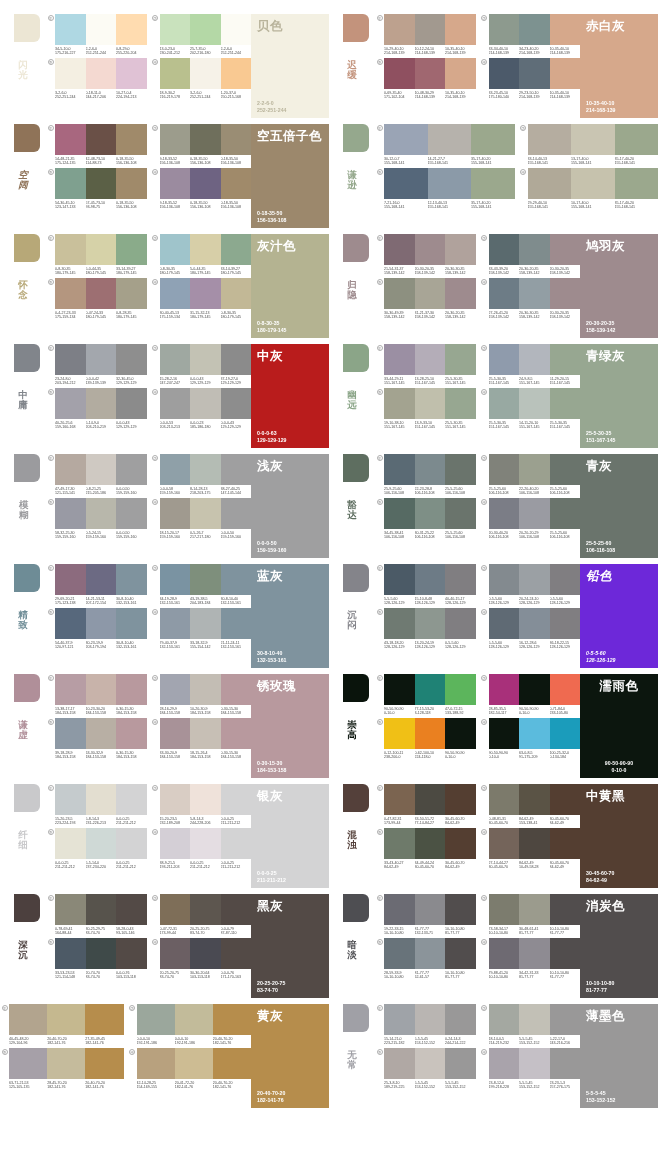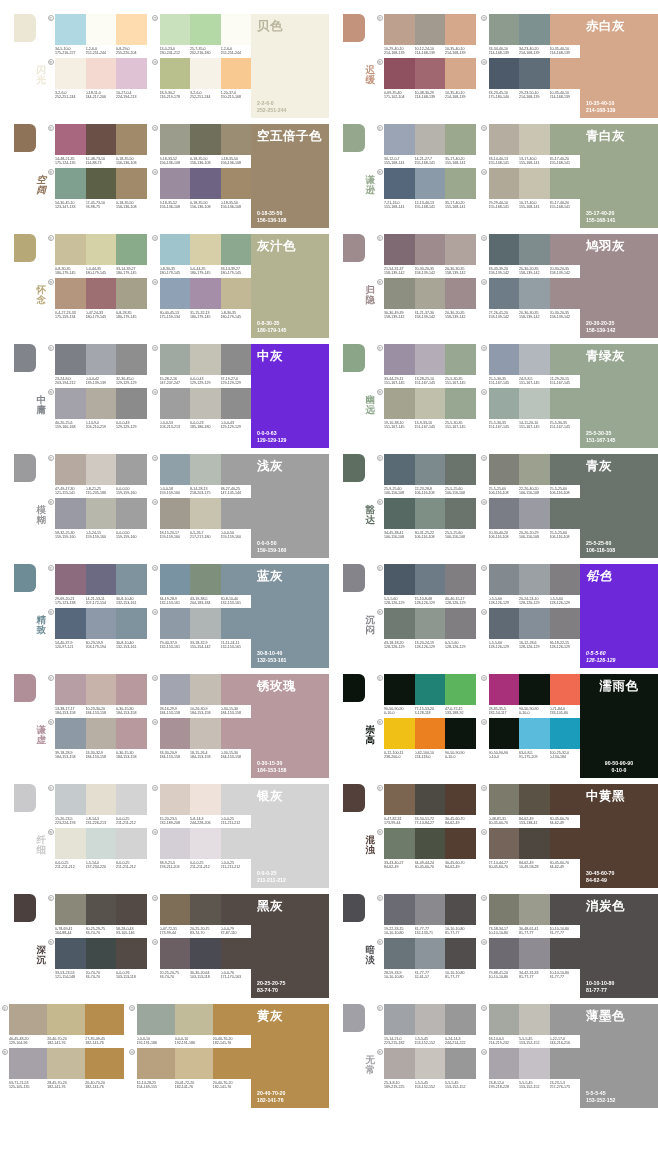--- a/index.html
+++ b/index.html
@@ -21,21 +21,21 @@
     display: flex;
     align-items: flex-start;
     height: 110px;
     margin-bottom: 0px;
     padding-top: 6px;
   }
   .moodcell {
     width: 46px;
     flex: 0 0 46px;
     display: flex;
-    flex-direction: row;
+    flex-direction: column;
     align-items: center;
     height: 104px;
     position: relative;
   }
   .moodchip {
     width: 26px; height: 28px;
     border-radius: 0 6px 6px 0;
     margin-left: 14px;
     align-self: flex-start;
   }
@@ -547,21 +547,21 @@
                     <span class="c2">185-186-180</span>
                   </div>
                   <div class="codecell">
                     <span class="c1">0-0-0-43</span>
                     <span class="c2">129-129-129</span>
                   </div>
                 </div>
               </div>
             </div>
           </div>
-          <div class="namepanel" style="background: #6d28d9;">
+          <div class="namepanel" style="background: #b91c1c;">
             <div class="pname" style="color: rgb(255, 255, 255);">中灰</div>
             <div class="pcodes" style="color: rgb(255, 255, 255);">
               <div>0-0-0-63</div>
               <div>129-129-129</div>
             </div>
           </div>
         </div>
         <div class="block">
           <div class="moodcell">
             <div class="moodchip" style="background: rgb(155, 155, 158);"></div>
@@ -1433,27 +1433,20 @@
                     <span class="c2">155-168-141</span>
                   </div>
                   <div class="codecell">
                     <span class="c1">35-17-40-20</span>
                     <span class="c2">155-168-141</span>
                   </div>
                 </div>
               </div>
             </div>
           </div>
-          <div class="namepanel" style="background: rgb(155, 168, 141);">
-            <div class="pname" style="color: rgb(255, 255, 255);">青白灰</div>
-            <div class="pcodes" style="color: rgb(255, 255, 255);">
-              <div>35-17-40-20</div>
-              <div>155-168-141</div>
-            </div>
-          </div>
         </div>
         <div class="block">
           <div class="moodcell">
             <div class="moodchip" style="background: rgb(158, 139, 142);"></div>
             <div class="moodlabel" style="color: rgb(158, 139, 142);">归隐</div>
           </div>
           <div class="quadwrap">
             <div class="quad">
               <div class="qnum"><span>①</span></div>
               <div class="qbody">

